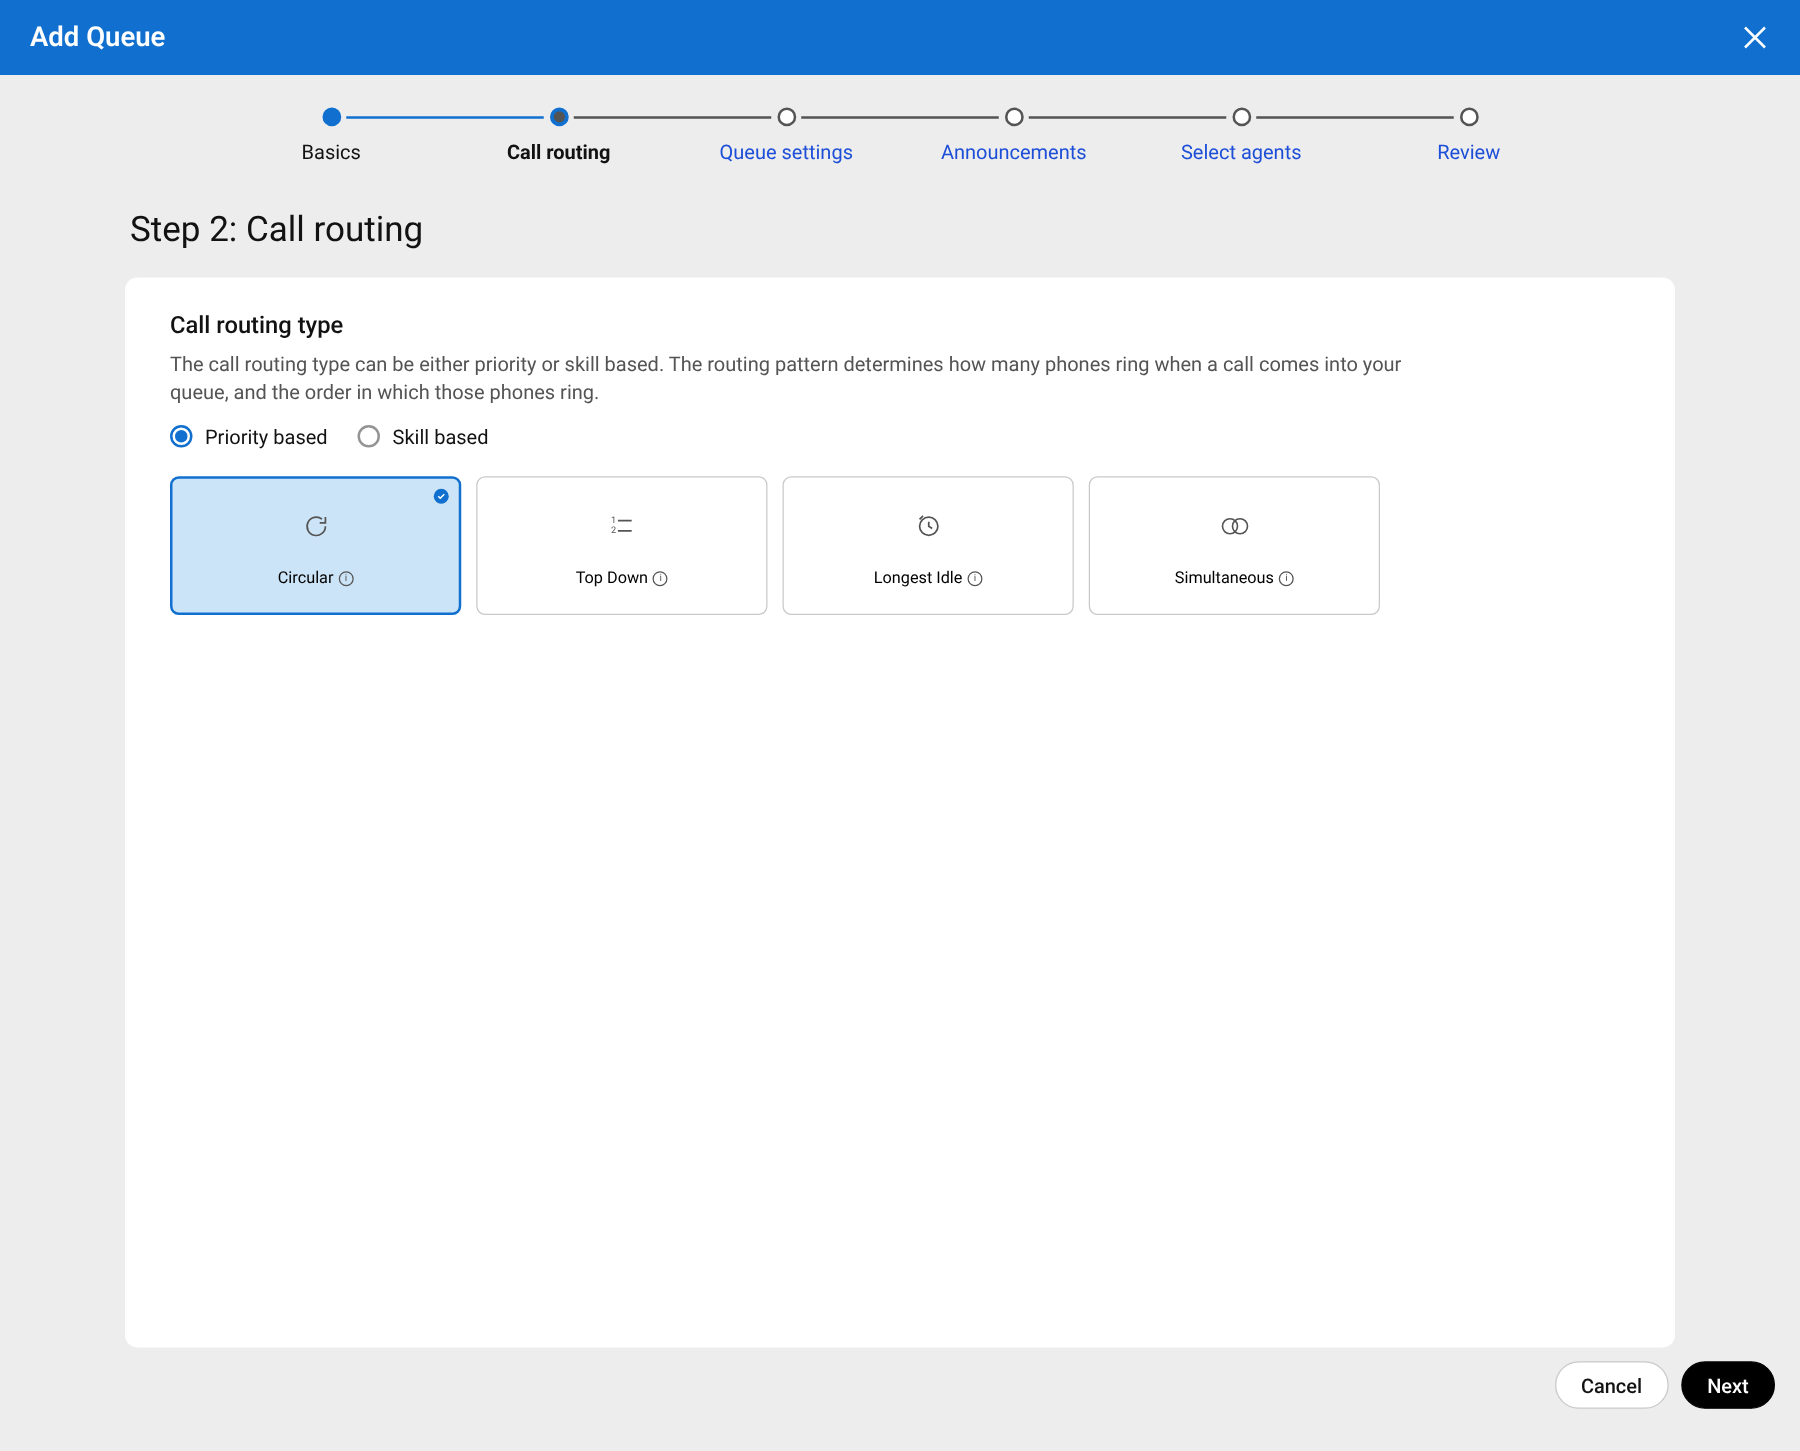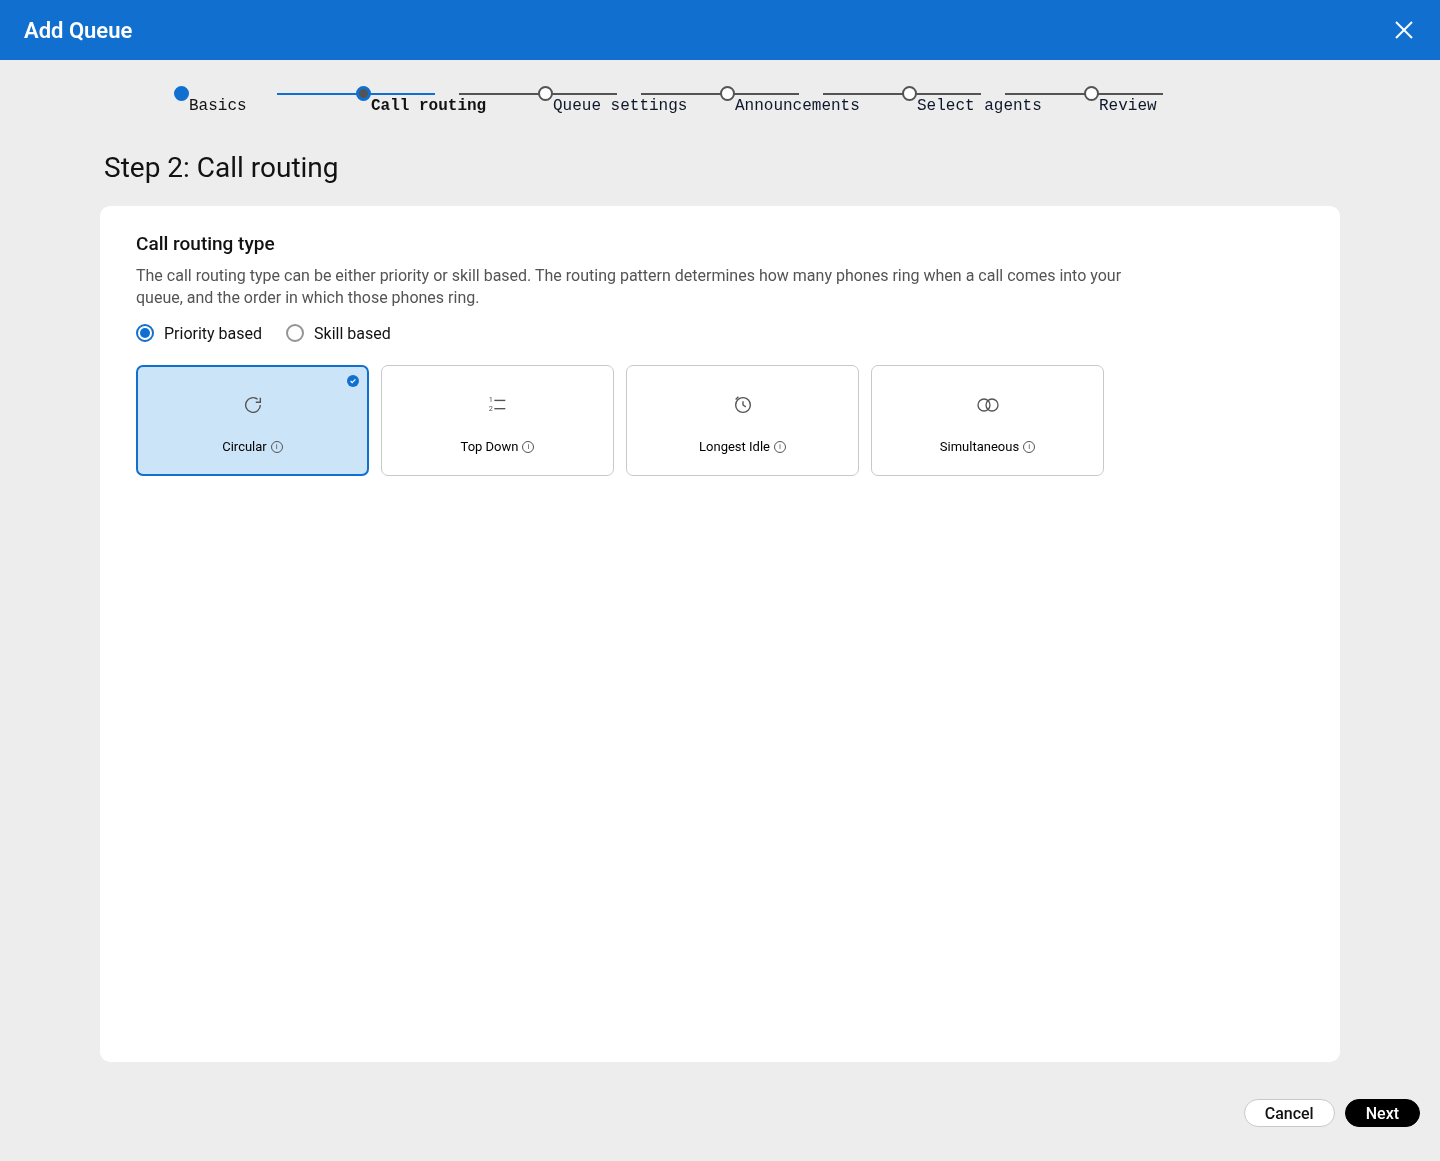--- a/index.html
+++ b/index.html
@@ -36,46 +36,45 @@
       justify-content: center;
       padding-top: 26px;
       padding-bottom: 8px;
     }
     .stepper {
       display: flex;
       align-items: flex-start;
     }
     .step {
       display: flex;
-      flex-direction: row;
-      align-items: flex-start;
+      flex-direction: column;
+      align-items: center;
       width: 182px;
       position: relative;
-      font-family: Liberation Mono, monospace;
     }
     .step-circle {
       width: 15px; height: 15px;
       border-radius: 50%;
       border: 2px solid #545454;
       background: #fff;
       z-index: 2;
     }
     .step.completed .step-circle {
       background: #1170cf;
       border-color: #1170cf;
     }
     .step.active .step-circle {
       border: 3px solid #1170cf;
       width: 15px; height: 15px;
       background: #545454;
     }
     .step-label {
       margin-top: 11px;
       font-size: 16px;
-      color: #0f172a;
+      color: #1d4ed8;
     }
     .step.completed .step-label,
     .step.active .step-label { color: #121212; }
     .step.active .step-label { font-weight: 700; }
     .step-line {
       position: absolute;
       top: 7px;
       left: calc(50% + 12px);
       right: calc(-50% + 12px);
       height: 2px;
@@ -195,21 +194,21 @@
     }
     
     .footer {
       position: absolute;
       bottom: 34px;
       right: 20px;
       display: flex;
       gap: 10px;
     }
     .btn {
-      height: 28px;
+      height: 38px;
       border-radius: 19px;
       padding: 0 20px;
       font-size: 16px;
       font-weight: 500;
       display: flex; align-items: center; justify-content: center;
       cursor: pointer;
     }
     .btn-cancel {
       background: #fff;
       border: 1px solid #c9c9c9;

